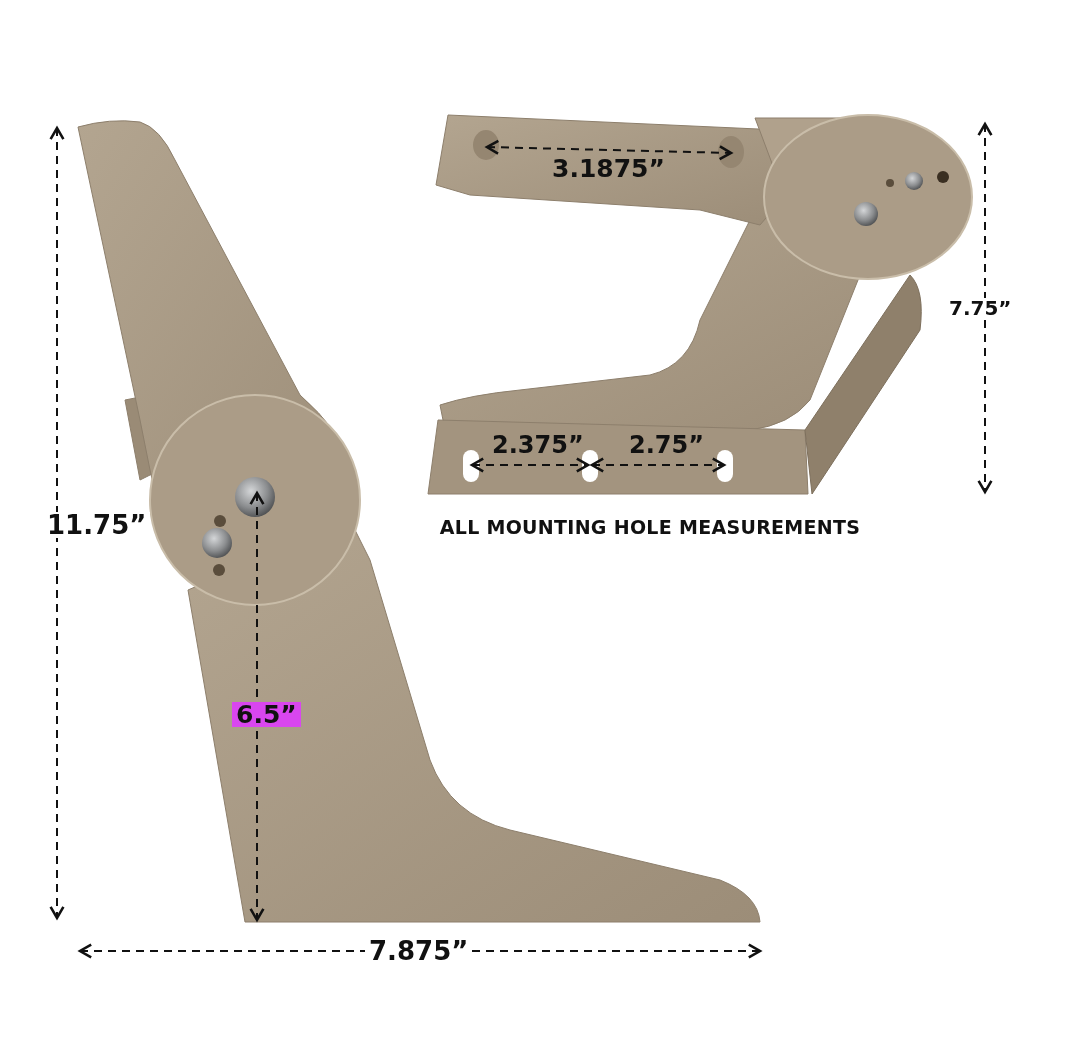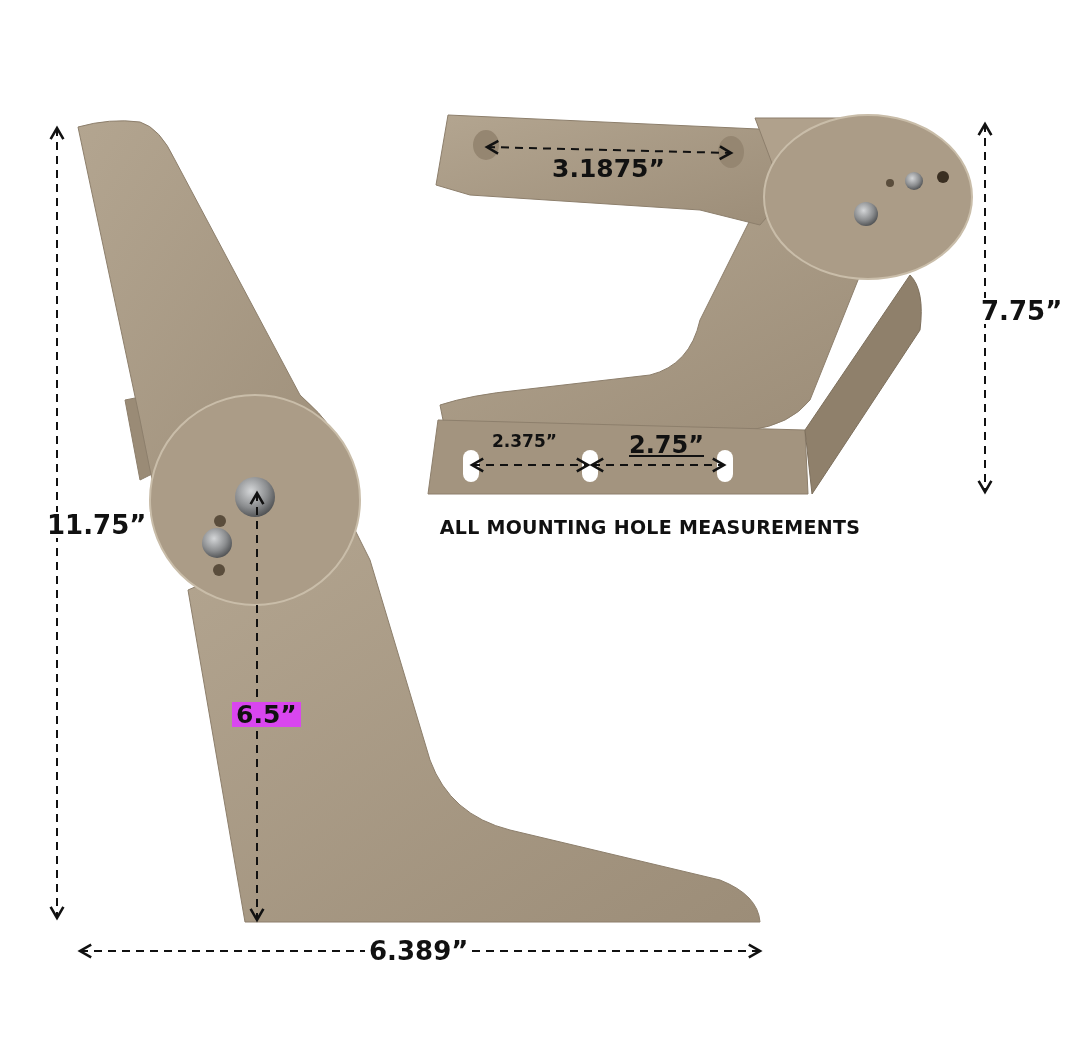--- a/index.html
+++ b/index.html
@@ -79,23 +79,23 @@
       <line x1="487" y1="147" x2="731" y2="153" marker-start="url(#arrowEnd)" marker-end="url(#arrowEnd)"></line>
       <line x1="985" y1="124" x2="985" y2="492" marker-start="url(#arrowEnd)" marker-end="url(#arrowEnd)"></line>
       <line x1="472" y1="465" x2="588" y2="465" marker-start="url(#arrowEnd)" marker-end="url(#arrowEnd)"></line>
       <line x1="592" y1="465" x2="724" y2="465" marker-start="url(#arrowEnd)" marker-end="url(#arrowEnd)"></line>
     </g>
   </svg>
 
   
   <div class="dim-label" style="left:18px; top:512px; font-size:26px;margin-left:25px;">11.75”</div>
   <div class="dim-label on-metal" style="left:232px; top:702px; font-size:25px; background:#d946ef;">6.5”</div>
-  <div class="dim-label" style="left:365px; top:938px; font-size:26px;">6.389”</div>
+  <div class="dim-label" style="left:365px; top:938px; font-size:26px;">7.875”</div>
 
   <div class="dim-label on-metal" style="left:548px; top:156px; font-size:25px;">3.1875”</div>
-  <div class="dim-label" style="left:945px; top:298px; font-size:26px;margin-left:32px;">7.75”</div>
-  <div class="dim-label on-metal" style="left:488px; top:433px; font-size:17px;">2.375”</div>
-  <div class="dim-label on-metal" style="left:625px; top:433px; font-size:24px;text-decoration:underline;">2.75”</div>
+  <div class="dim-label" style="left:945px; top:298px; font-size:20px;">7.75”</div>
+  <div class="dim-label on-metal" style="left:488px; top:433px; font-size:24px;">2.375”</div>
+  <div class="dim-label on-metal" style="left:625px; top:433px; font-size:24px;">2.75”</div>
 
   <div class="note">
     <div>ALL MOUNTING HOLE MEASUREMENTS</div>
   </div>
 </div>
 
 </body></html>

